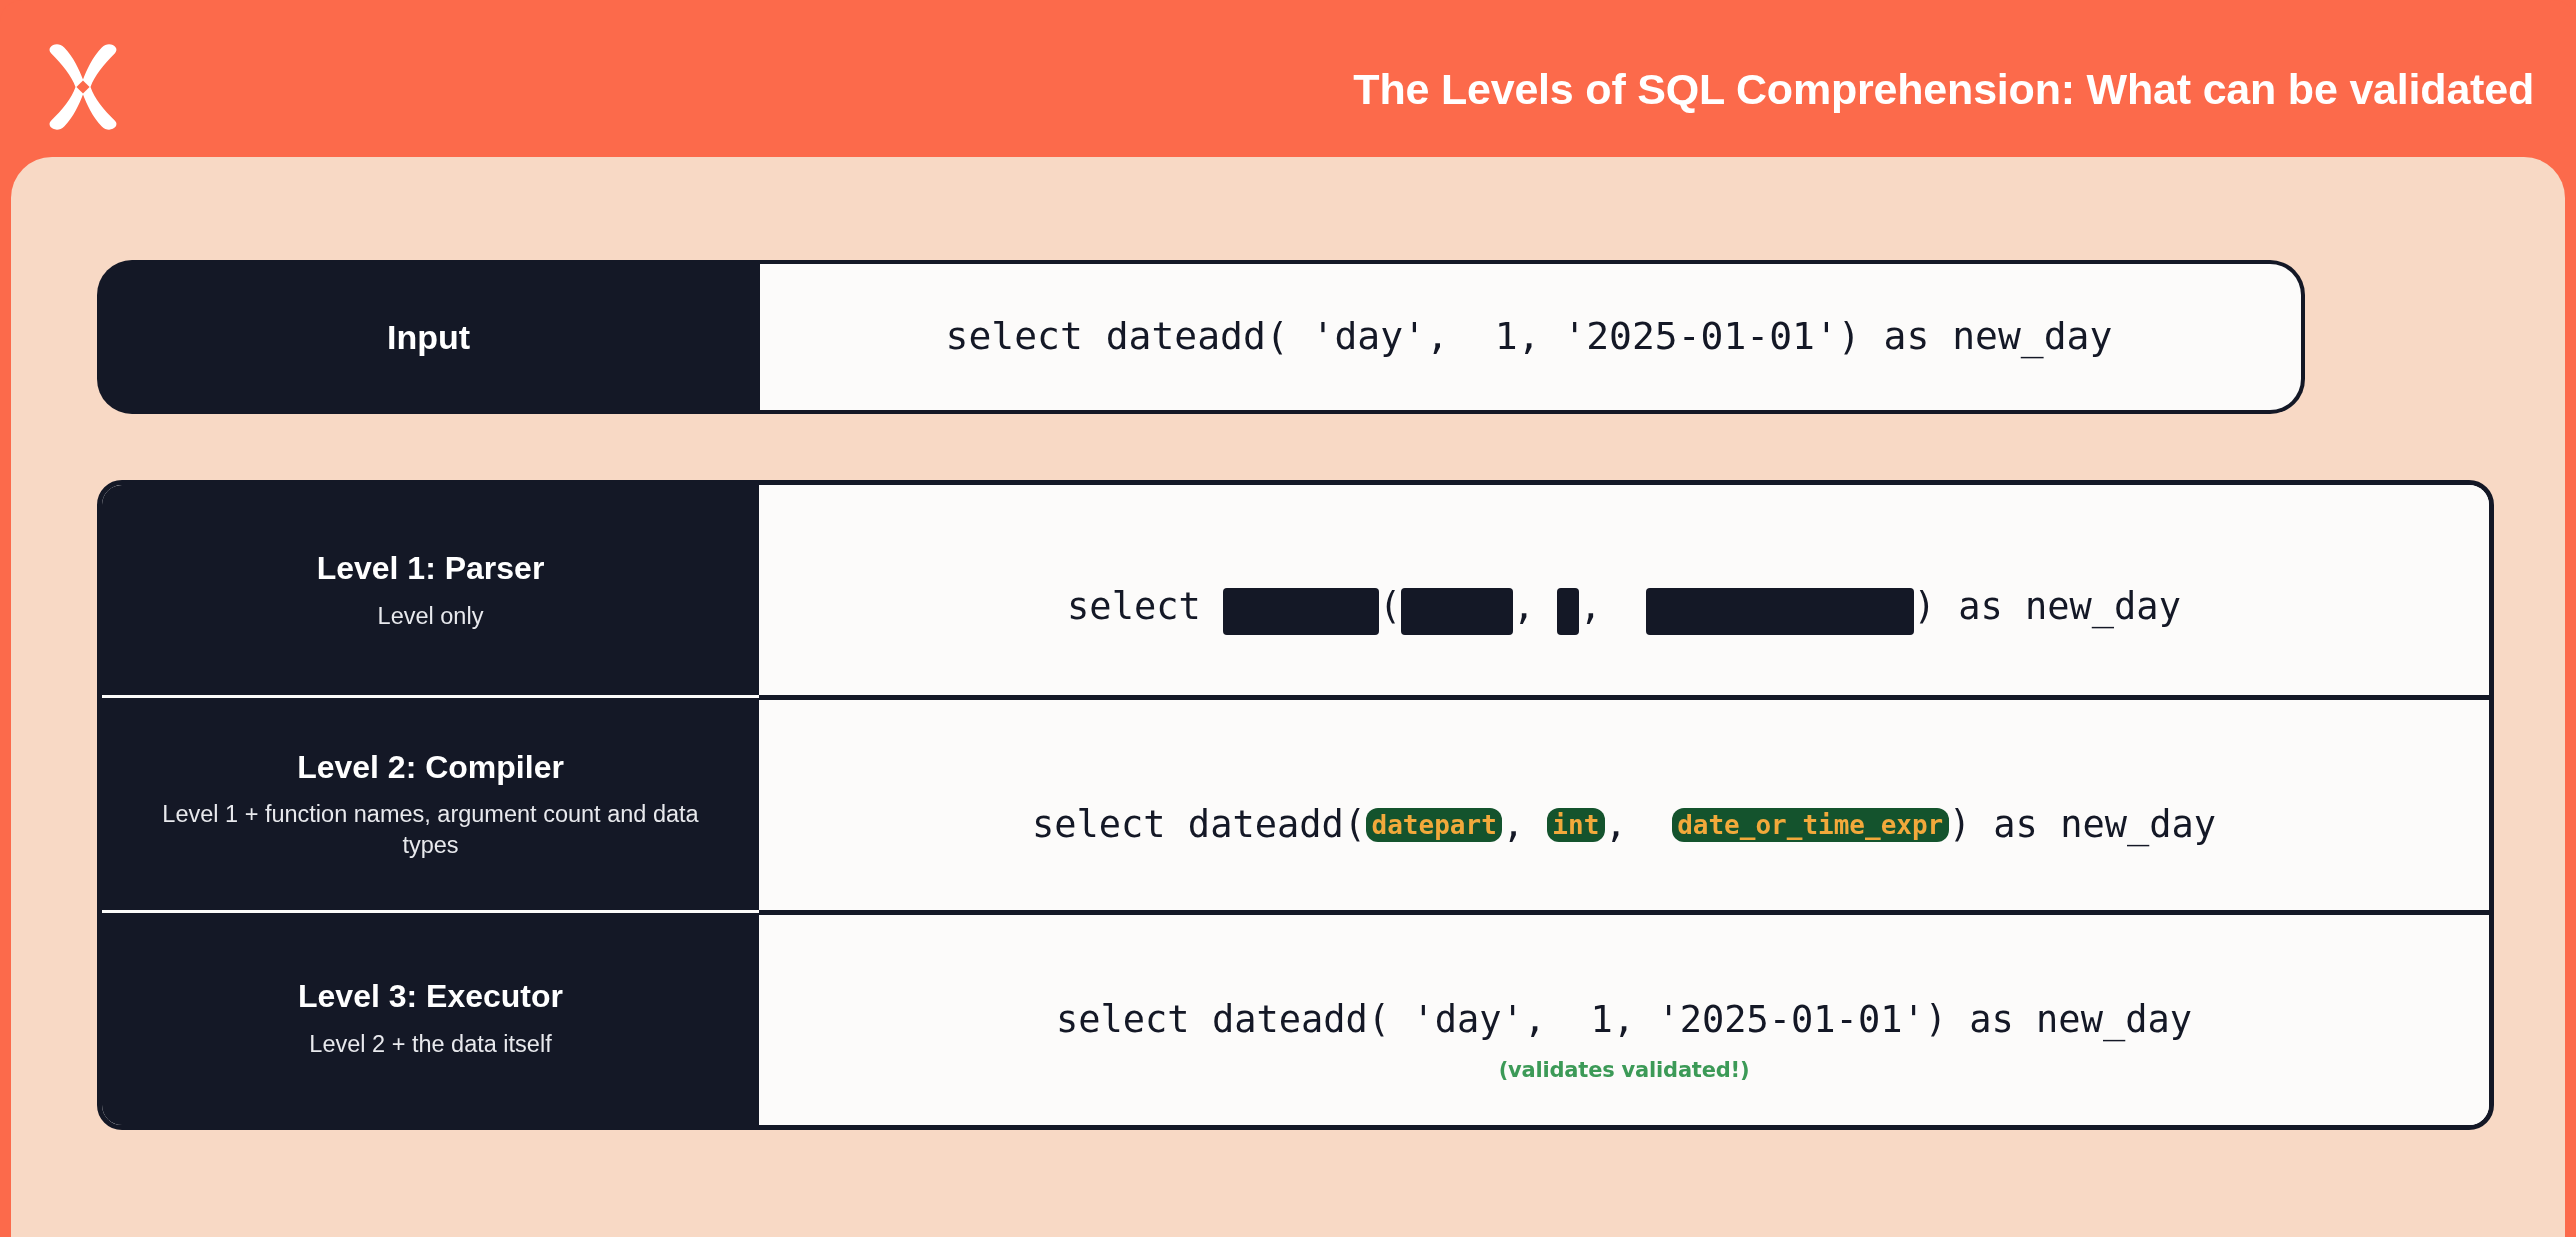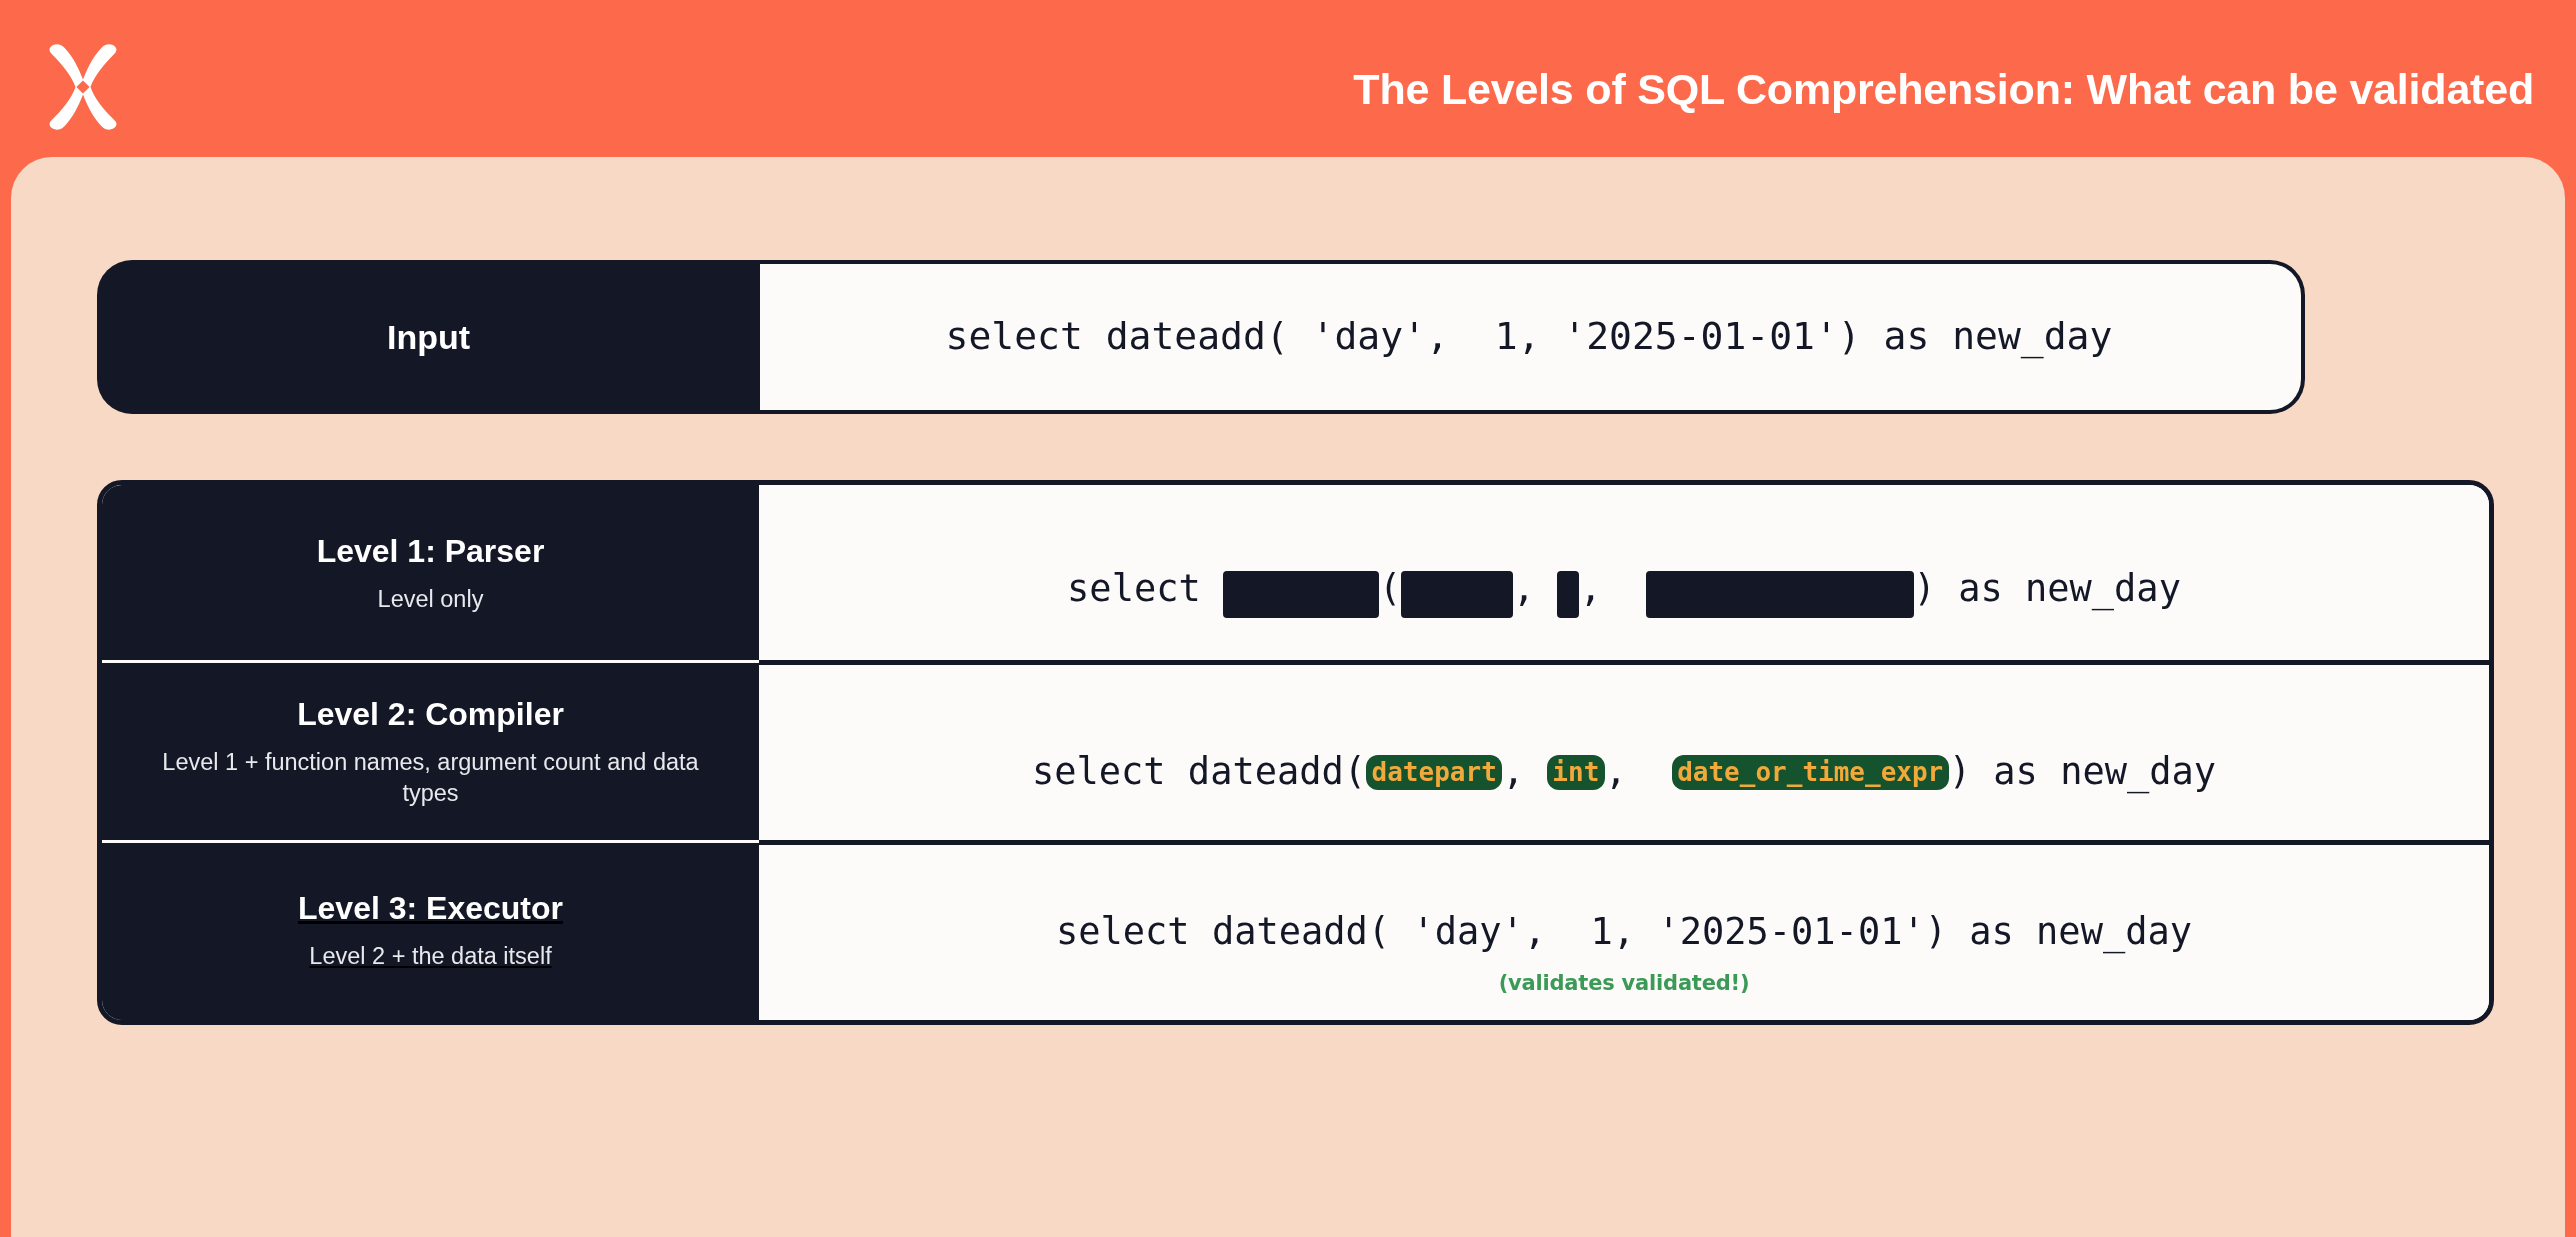--- a/index.html
+++ b/index.html
@@ -91,21 +91,21 @@
     justify-content:center;
     margin-left:-3.1px;
   }
 
   
   .levels {
     position:absolute;
     left:86px;
     top:323px;
     width:2397px;
-    height:545px;
+    height:650px;
     background:#FCFBFA;
     border:5.5px solid #141826;
     border-radius:25px;
     overflow:hidden;
     display:flex;
     flex-direction:column;
   }
   .level-row {
     display:flex;
     align-items:stretch;
@@ -124,21 +124,21 @@
     justify-content:center;
     padding:0 34px;
     text-align:center;
     position:relative;
     z-index:3;
     margin:-5.5px 0;
     border-top:3.1px solid #FCFBFA;
     border-bottom:3.1px solid #FCFBFA;
   }
   .level-row:first-child .level-label { border-top:none; margin-top:0; }
-  .level-row:last-child  .level-label { border-bottom:none; margin-bottom:0;text-decoration:underline; }
+  .level-row:last-child  .level-label { border-bottom:none; margin-bottom:0; }
 
   .level-title {
     color:#FFFFFF;
     font-size:32px;
     font-weight:bold;
     line-height:1.15;
   }
   .level-sub {
     color:#E8E9ED;
     font-size:23.5px;

